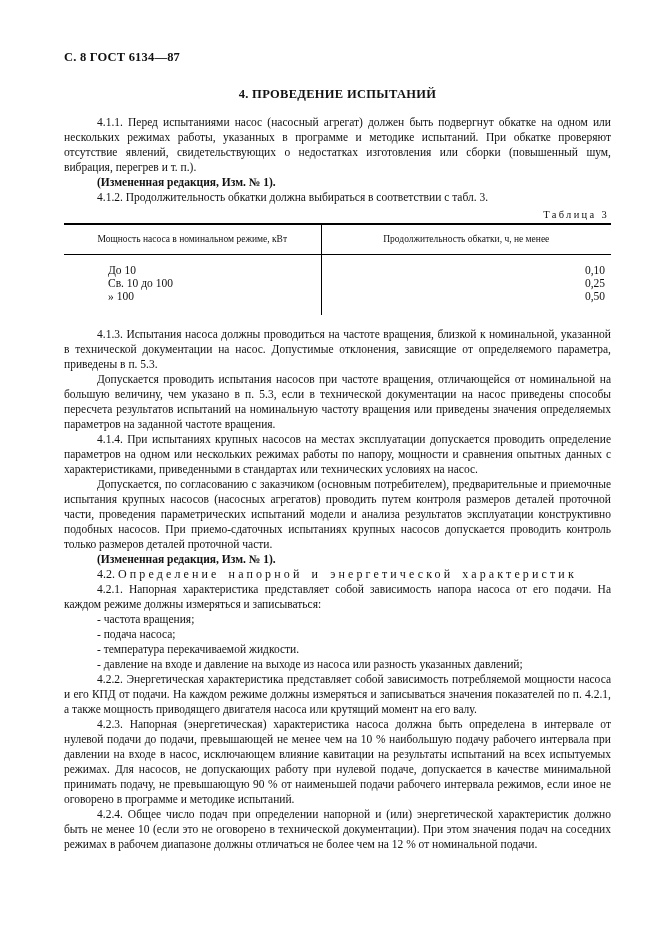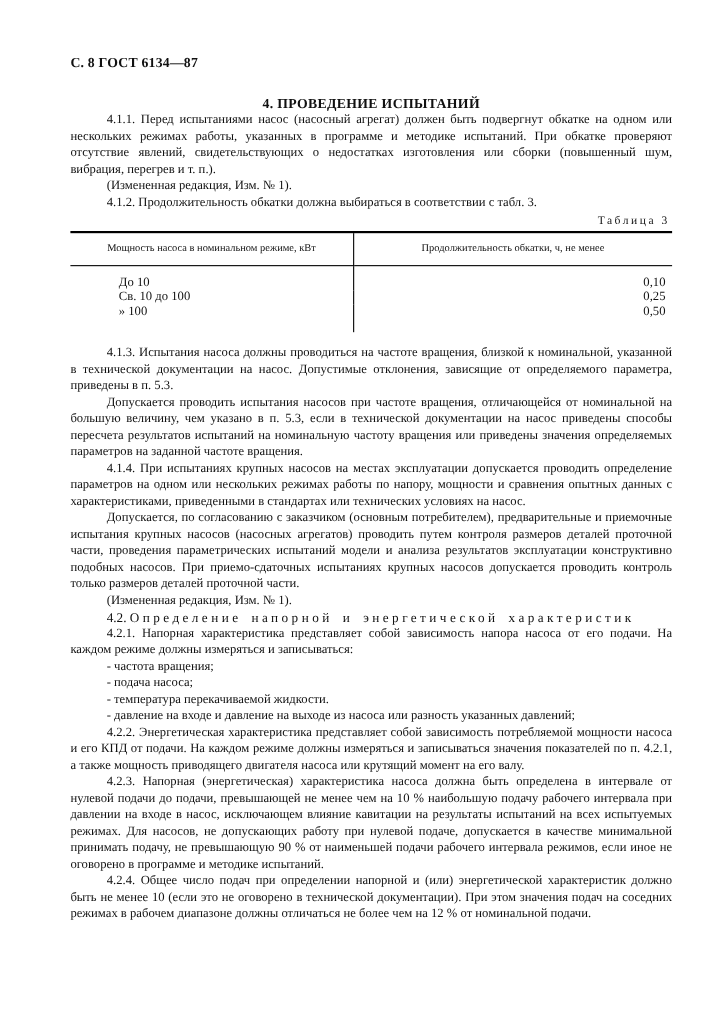--- a/index.html
+++ b/index.html
@@ -24,40 +24,41 @@
   .page-header {
     font-weight: bold;
     font-size: 12.5px;
     margin-bottom: 22px;
     letter-spacing: 0.2px;
   }
   .chapter-title {
     font-weight: bold;
     font-size: 12.5px;
     text-align: center;
+    margin-bottom: 13px;
     letter-spacing: 0.3px;
   }
   .section-heading {
     font-size: 12px;
     margin: 0;
     padding-left: 33px;
     white-space: nowrap;
   }
   .section-heading .spaced {
     letter-spacing: 0.26em;
     word-spacing: 0.25em;
   }
   .para {
     font-size: 11.5px;
     line-height: 15px;
     text-align: justify;
     text-indent: 33px;
     margin: 0;
   }
-  .para.bold { font-weight: normal; text-align: left; }
+  .para.bold { font-weight: bold; text-align: left; }
   .list-item {
     font-size: 11.5px;
     line-height: 15px;
     text-align: justify;
     margin: 0;
     padding-left: 33px;
   }
   .table-caption {
     font-size: 10.5px;
     text-align: right;

